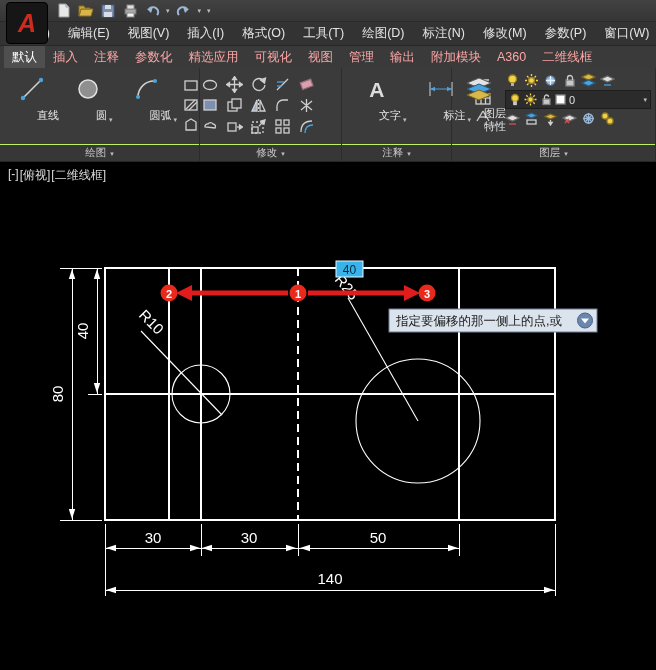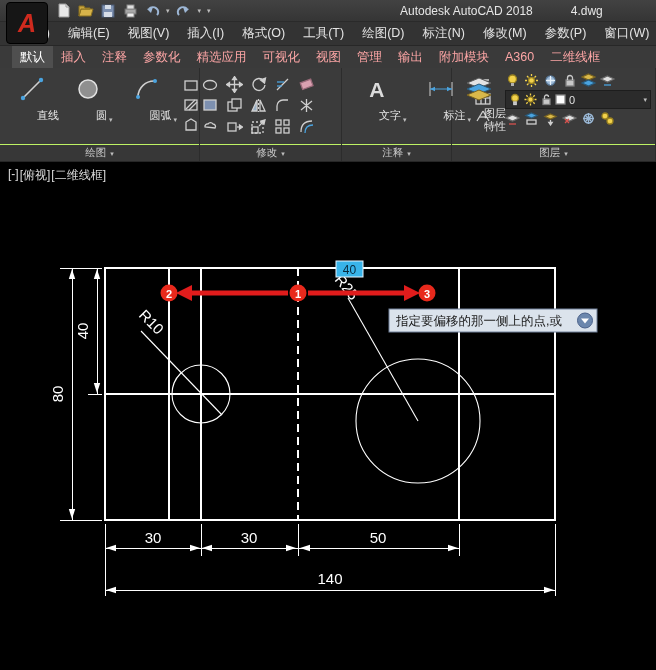--- a/index.html
+++ b/index.html
@@ -13,21 +13,21 @@
   .qat{display:flex;align-items:center;gap:6px;margin-left:56px;}
   .qicon{width:16px;height:16px;display:flex;align-items:center;justify-content:center;}
   .caret{font-size:7px;color:#bdbdbd;line-height:1;}
   .wintitle{position:absolute;left:400px;top:0;height:22px;display:flex;align-items:center;gap:38px;color:#e6e6e6;font-size:12px;white-space:nowrap;}
 
   
   .menubar{height:24px;background:#333333;display:flex;align-items:center;border-bottom:1px solid #272727;box-sizing:border-box;}
   .mi{padding:0 9px;font-size:12.5px;color:#e4e4e4;line-height:23px;white-space:nowrap;}
 
   
-  .tabbar{height:22px;background:#3a3a3a;display:flex;align-items:flex-end;padding-left:12px;box-sizing:border-box;}
+  .tabbar{height:22px;background:#3a3a3a;display:flex;align-items:flex-end;padding-left:4px;box-sizing:border-box;}
   .tab{padding:0 8px;font-size:12.5px;color:#fca5a5;line-height:22px;white-space:nowrap;}
   .tab.active{background:#4f4f4f;color:#ffffff;}
 
   
   .ribbon{height:94px;background:#3b3b3b;display:flex;box-sizing:border-box;border-bottom:1px solid #262626;}
   .panel{display:flex;flex-direction:column;border-right:1px solid #2c2c2c;box-sizing:border-box;}
   .panel-content{flex:1;display:flex;align-items:flex-start;padding:3px 4px 0 4px;gap:3px;}
   .panel-footer{height:16px;background:#373737;border-top:1px solid #bef264;color:#c9c9c9;font-size:10.5px;display:flex;align-items:center;justify-content:center;gap:4px;}
   .bigbtn{display:flex;flex-direction:column;align-items:center;color:#e6e6e6;font-size:11px;gap:1px;padding:0 1px;}
   .bigbtn .ic{height:36px;display:flex;align-items:center;justify-content:center;}
@@ -93,24 +93,20 @@
       <span class="caret">▾</span>
       <span class="qicon">
         <svg width="15" height="14">
             <path d="M3 11 A5 4.5 0 0 1 11 5" fill="none" stroke="#9db7d6" stroke-width="2"></path>
             <polygon points="13,5 7,3 9,9" fill="#9db7d6"></polygon>
           </svg>
       </span>
       <span class="caret">▾</span>
       <span class="caret">▾</span>
     </div>
-    <div class="wintitle">
-      <span>Autodesk AutoCAD 2018</span>
-      <span>4.dwg</span>
-    </div>
   </div>
 
   <div class="menubar">
     <span class="mi">文件(F)</span>
     <span class="mi">编辑(E)</span>
     <span class="mi">视图(V)</span>
     <span class="mi">插入(I)</span>
     <span class="mi">格式(O)</span>
     <span class="mi">工具(T)</span>
     <span class="mi">绘图(D)</span>

